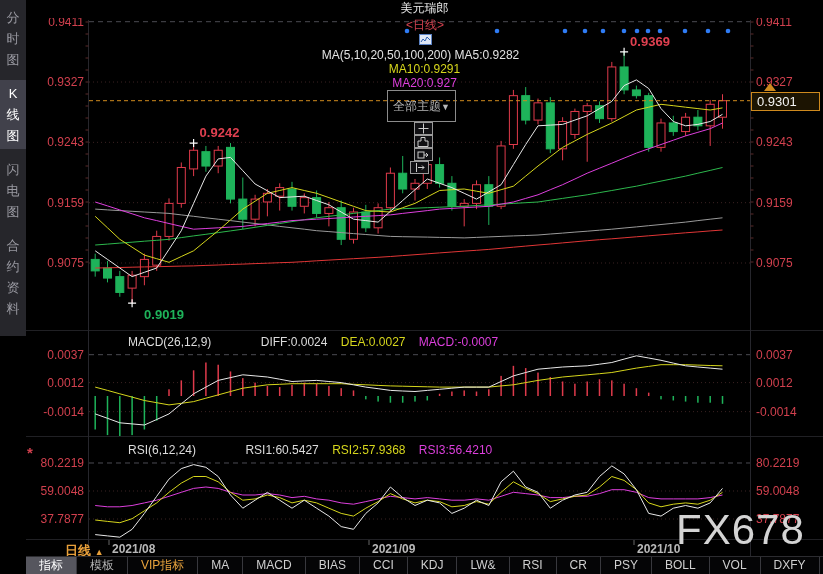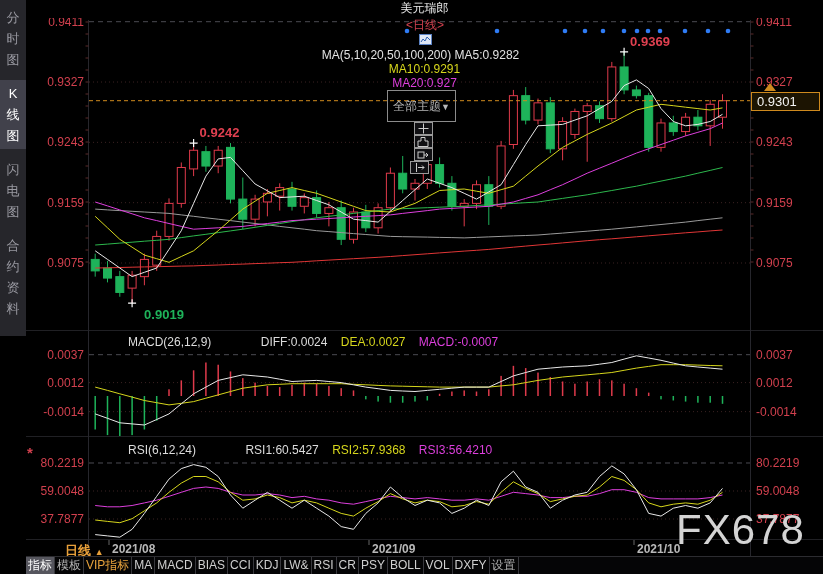--- a/index.html
+++ b/index.html
@@ -43,21 +43,21 @@
              border-right:6px solid transparent;border-bottom:8px solid #cf8a1e;z-index:3;}
   
   .period-label{position:absolute;left:30px;top:542px;z-index:3;color:#e8a03a;font-weight:bold;
                 font-size:13px;cursor:pointer;margin-left:35px;}
   .period-label .car{font-size:9px;}
   .watermark{position:absolute;left:676px;top:506px;z-index:2;color:#d4d4d4;font-size:42px;
              letter-spacing:1px;font-family:"Liberation Sans",sans-serif;}
   
   .toolbar{position:absolute;left:26px;right:0;bottom:0;height:17px;border-top:1px solid #2c2c30;
            display:flex;align-items:stretch;z-index:3;background:#050506;}
-  .tb-item{padding:0 2px;border-right:1px solid #38383d;font-size:12px;line-height:17px;
+  .tb-item{padding:0 13px;border-right:1px solid #38383d;font-size:12px;line-height:17px;
            color:#cfcfcf;cursor:pointer;white-space:nowrap;}
   .tb-item.cn{color:#b2b2b2;}
   .tb-item.active{background:#56565e;color:#ffffff;}
   .tb-item.vip{color:#e8a33d;text-align:center;}
 </style>
 </head>
 <body>
 
 <div class="stage">
 

